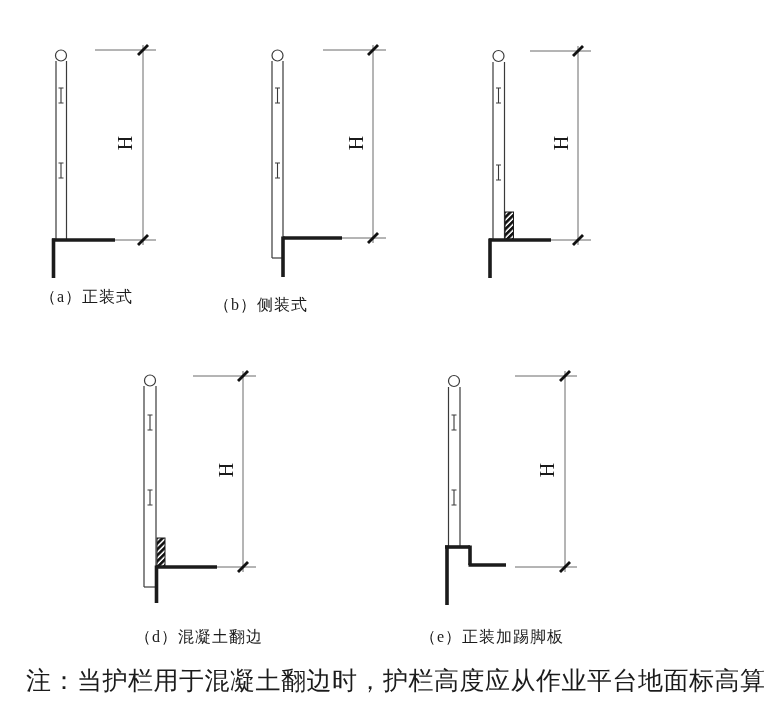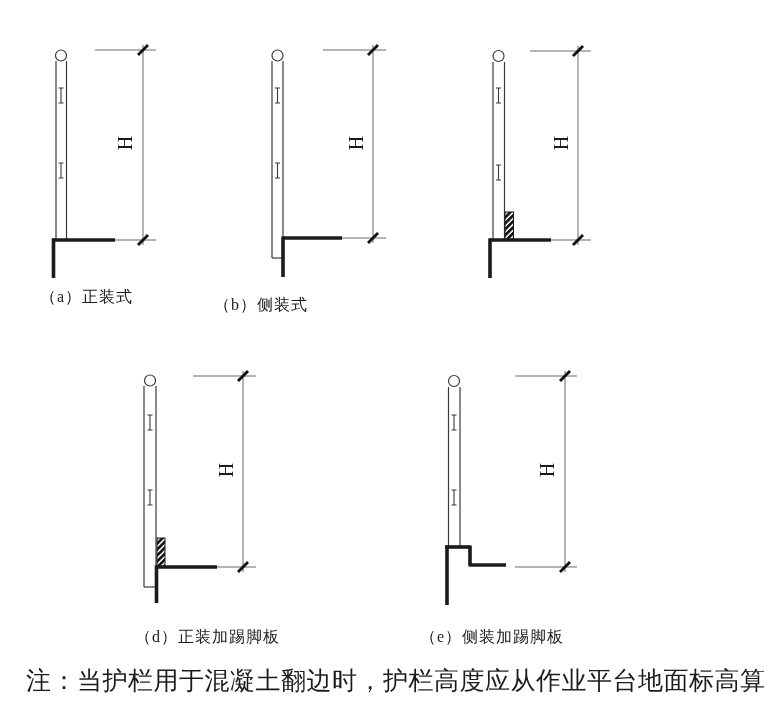--- a/index.html
+++ b/index.html
@@ -162,21 +162,21 @@
         <path class="mark" d="M27.5 50 H32.5 M30 50 V65 M27.5 65 H32.5"></path>
         <path class="mark" d="M27.5 125 H32.5 M30 125 V140 M27.5 140 H32.5"></path>
       </g>
       <rect class="toe" x="37" y="173" width="8" height="29" fill="url(#hatch-d)"></rect>
       <g>
         <line class="thick" x1="36" y1="202" x2="97" y2="202"></line>
         <line class="thick" x1="36.5" y1="200.5" x2="36.5" y2="238"></line>
       </g>
     </svg>
   </div>
-  <div class="caption" style="left:135px; top:627px; width:230px;">（d）正装加踢脚板</div>
+  <div class="caption" style="left:135px; top:627px; width:230px;">（d）混凝土翻边</div>
 
   <div class="fig" style="left:395px; top:365px;">
     <svg width="190" height="245" viewBox="0 0 190 245">
       <g>
         <line class="dimln" x1="120" y1="11" x2="182" y2="11"></line>
         <line class="dimln" x1="170" y1="6" x2="170" y2="207"></line>
         <line class="dimln" x1="120" y1="202" x2="182" y2="202"></line>
         <line class="tick" x1="165" y1="16" x2="175" y2="6"></line>
         <line class="tick" x1="165" y1="207" x2="175" y2="197"></line>
         <text class="hlab" x="154" y="105" transform="rotate(-90 154 105)">H</text>
@@ -189,17 +189,17 @@
         <path class="mark" d="M56.5 125 H61.5 M59 125 V140 M56.5 140 H61.5"></path>
       </g>
       <g>
         <line class="thick" x1="50" y1="182" x2="75" y2="182"></line>
         <line class="thick" x1="75" y1="180.5" x2="75" y2="200"></line>
         <line class="thick" x1="73.5" y1="200" x2="111" y2="200"></line>
         <line class="thick" x1="52" y1="180.5" x2="52" y2="240"></line>
       </g>
     </svg>
   </div>
-  <div class="caption" style="left:420px; top:627px; width:205px;">（e）侧装加踢脚板</div>
+  <div class="caption" style="left:420px; top:627px; width:205px;">（e）正装加踢脚板</div>
 
   <div class="note" style="left:26px; top:664px;">注：当护栏用于混凝土翻边时，护栏高度应从作业平台地面标高算</div>
 
 </div>
 
 </body></html>

